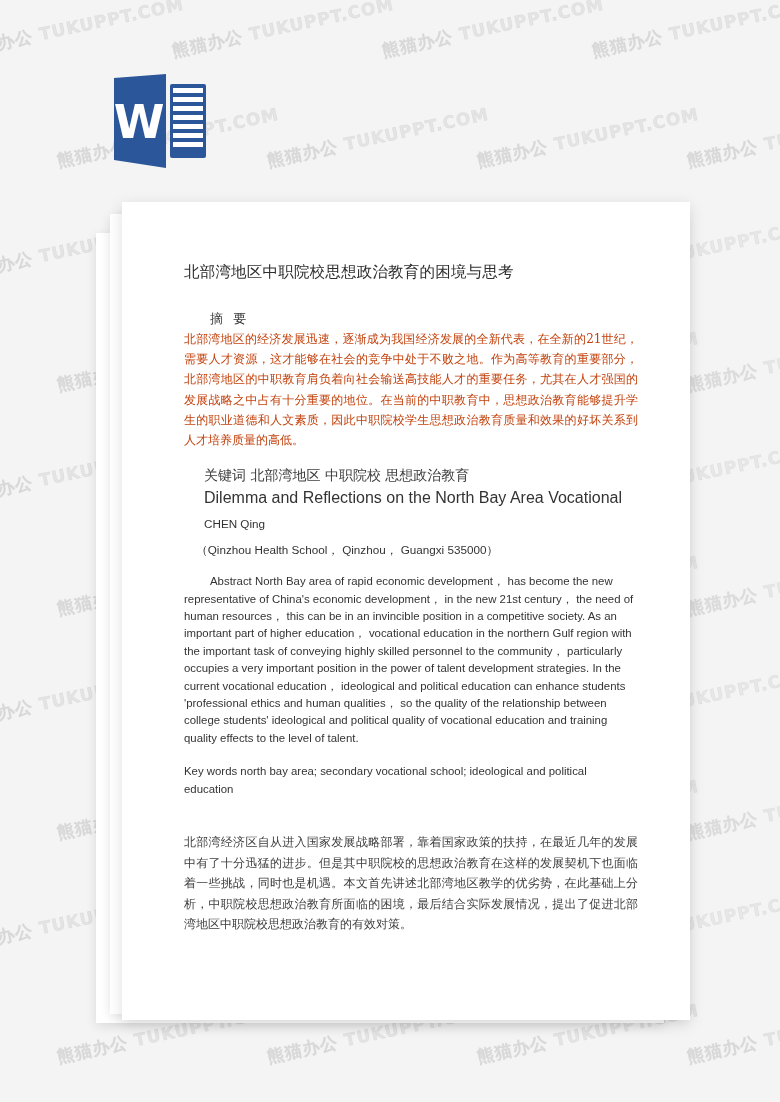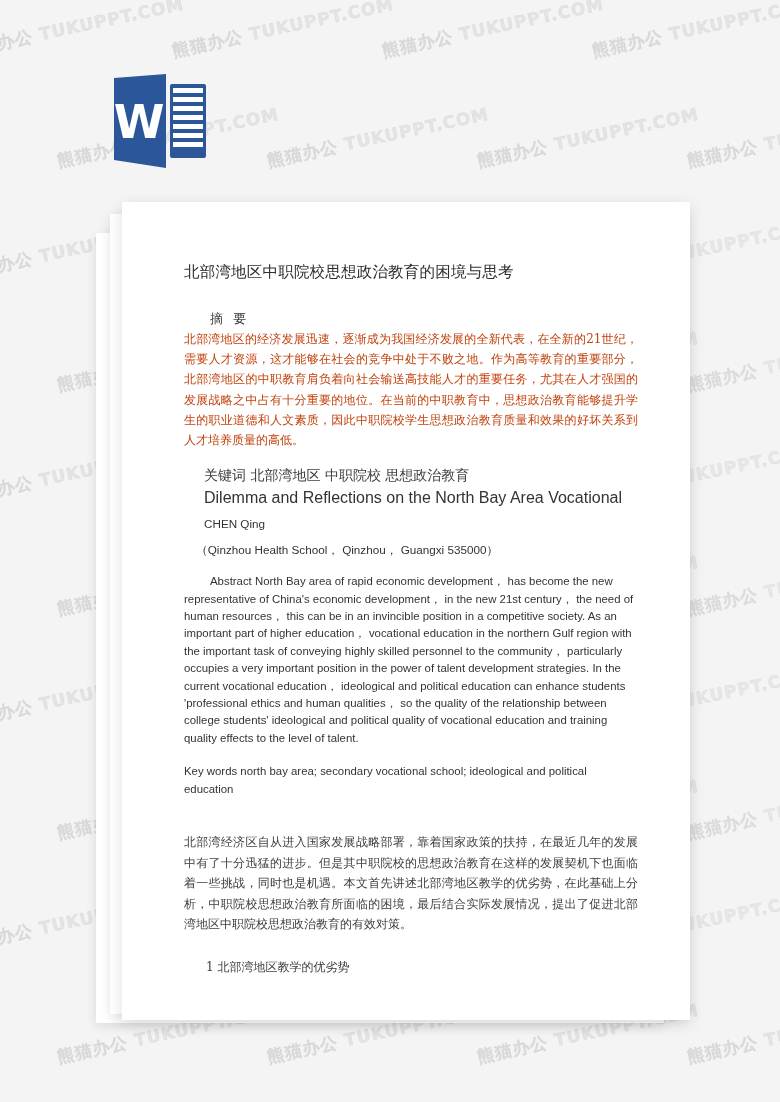--- a/index.html
+++ b/index.html
@@ -206,21 +206,20 @@
     <div class="en-title-line en">Dilemma and Reflections on the North Bay Area Vocational</div>
     <div class="author en">CHEN Qing</div>
     <div class="affil en">（Qinzhou Health School， Qinzhou， Guangxi 535000）</div>
 
     <div class="en-abs en"><span class="ind">Abstract North Bay area of rapid economic development， has become the new representative of China's economic development， in the new 21st century， the need of human resources， this can be in an invincible position in a competitive society. As an important part of higher education， vocational education in the northern Gulf region with the important task of conveying highly skilled personnel to the community， particularly occupies a very important position in the power of talent development strategies. In the current vocational education， ideological and political education can enhance students 'professional ethics and human qualities， so the quality of the relationship between college students' ideological and political quality of vocational education and training quality effects to the level of talent.</span></div>
 
     <div class="en-keywords en"><span class="ind">Key words north bay area; secondary vocational school; ideological and political education</span></div>
 
     <div class="cn-para cn">北部湾经济区自从进入国家发展战略部署，靠着国家政策的扶持，在最近几年的发展中有了十分迅猛的进步。但是其中职院校的思想政治教育在这样的发展契机下也面临着一些挑战，同时也是机遇。本文首先讲述北部湾地区教学的优劣势，在此基础上分析，中职院校思想政治教育所面临的困境，最后结合实际发展情况，提出了促进北部湾地区中职院校思想政治教育的有效对策。</div>
 
-    <div class="sec-head cn">1 北部湾地区教学的优劣势</div>
   </div>
 </div>
 
 <div class="header">
   <div class="word-icon">
     <svg viewBox="0 0 104 104" xmlns="http://www.w3.org/2000/svg">
 
       <rect x="62" y="12" width="36" height="74" rx="2" fill="#2b579a"></rect>
       <rect x="65" y="16" width="30" height="5" fill="#ffffff"></rect>
       <rect x="65" y="25" width="30" height="5" fill="#ffffff"></rect>

